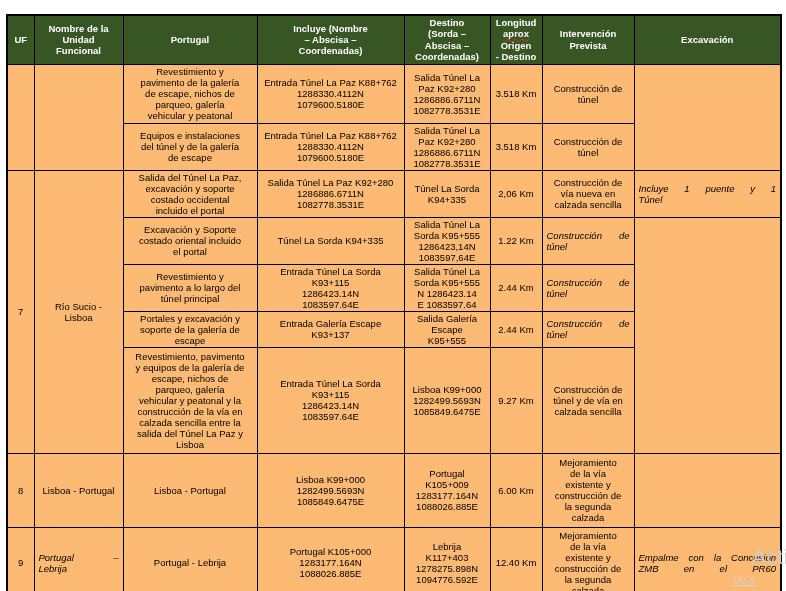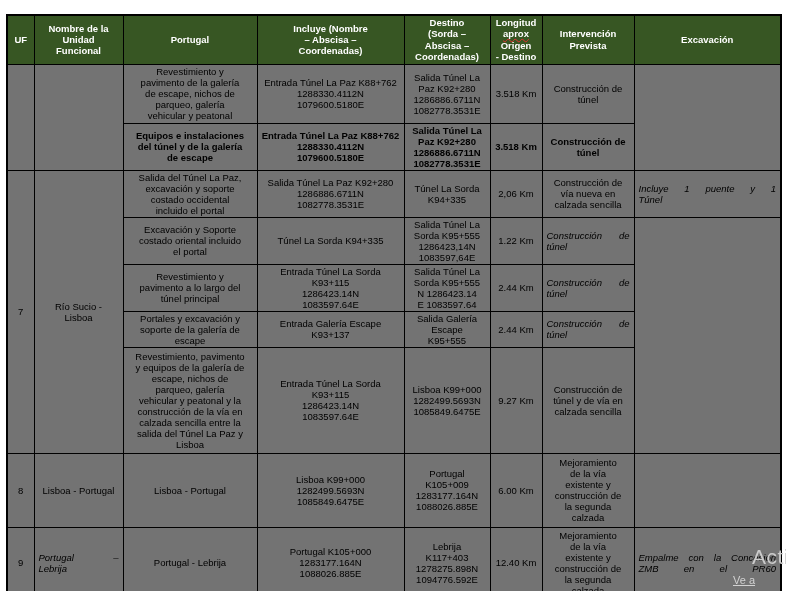--- a/index.html
+++ b/index.html
@@ -20,21 +20,21 @@
     text-align:center;
     white-space:pre-line;
     overflow:hidden;
     word-wrap:break-word;
   }
   table.uf-table thead th {
     background:#375623; color:#ffffff;
     font-weight:bold; font-size:9.5px; line-height:1.2;
   }
   table.uf-table td {
-    font-size:9.5px; line-height:1.16; color:#000000; background:#737373;
+    font-size:9.5px; line-height:1.16; color:#000000; background:#fdba74;
   }
   td.justify {
     text-align:justify;
     text-align-last:justify;
     font-style:italic;
     -moz-text-align-last:justify;
   }
   .misspelled {
     text-decoration:underline wavy #e03030;
     text-decoration-skip-ink:none;
@@ -101,21 +101,21 @@
 1079600.5180E</td>
           <td>Salida Túnel La
 Paz K92+280
 1286886.6711N
 1082778.3531E</td>
           <td>3.518 Km</td>
           <td>Construcción de
 túnel</td>
           <td rowspan="2"></td>
         </tr>
-        <tr style="height: 45px; font-weight: bold;">
+        <tr style="height: 45px;">
           <td>Equipos e instalaciones
 del túnel y de la galería
 de escape</td>
           <td>Entrada Túnel La Paz K88+762
 1288330.4112N
 1079600.5180E</td>
           <td>Salida Túnel La
 Paz K92+280
 1286886.6711N
 1082778.3531E</td>

